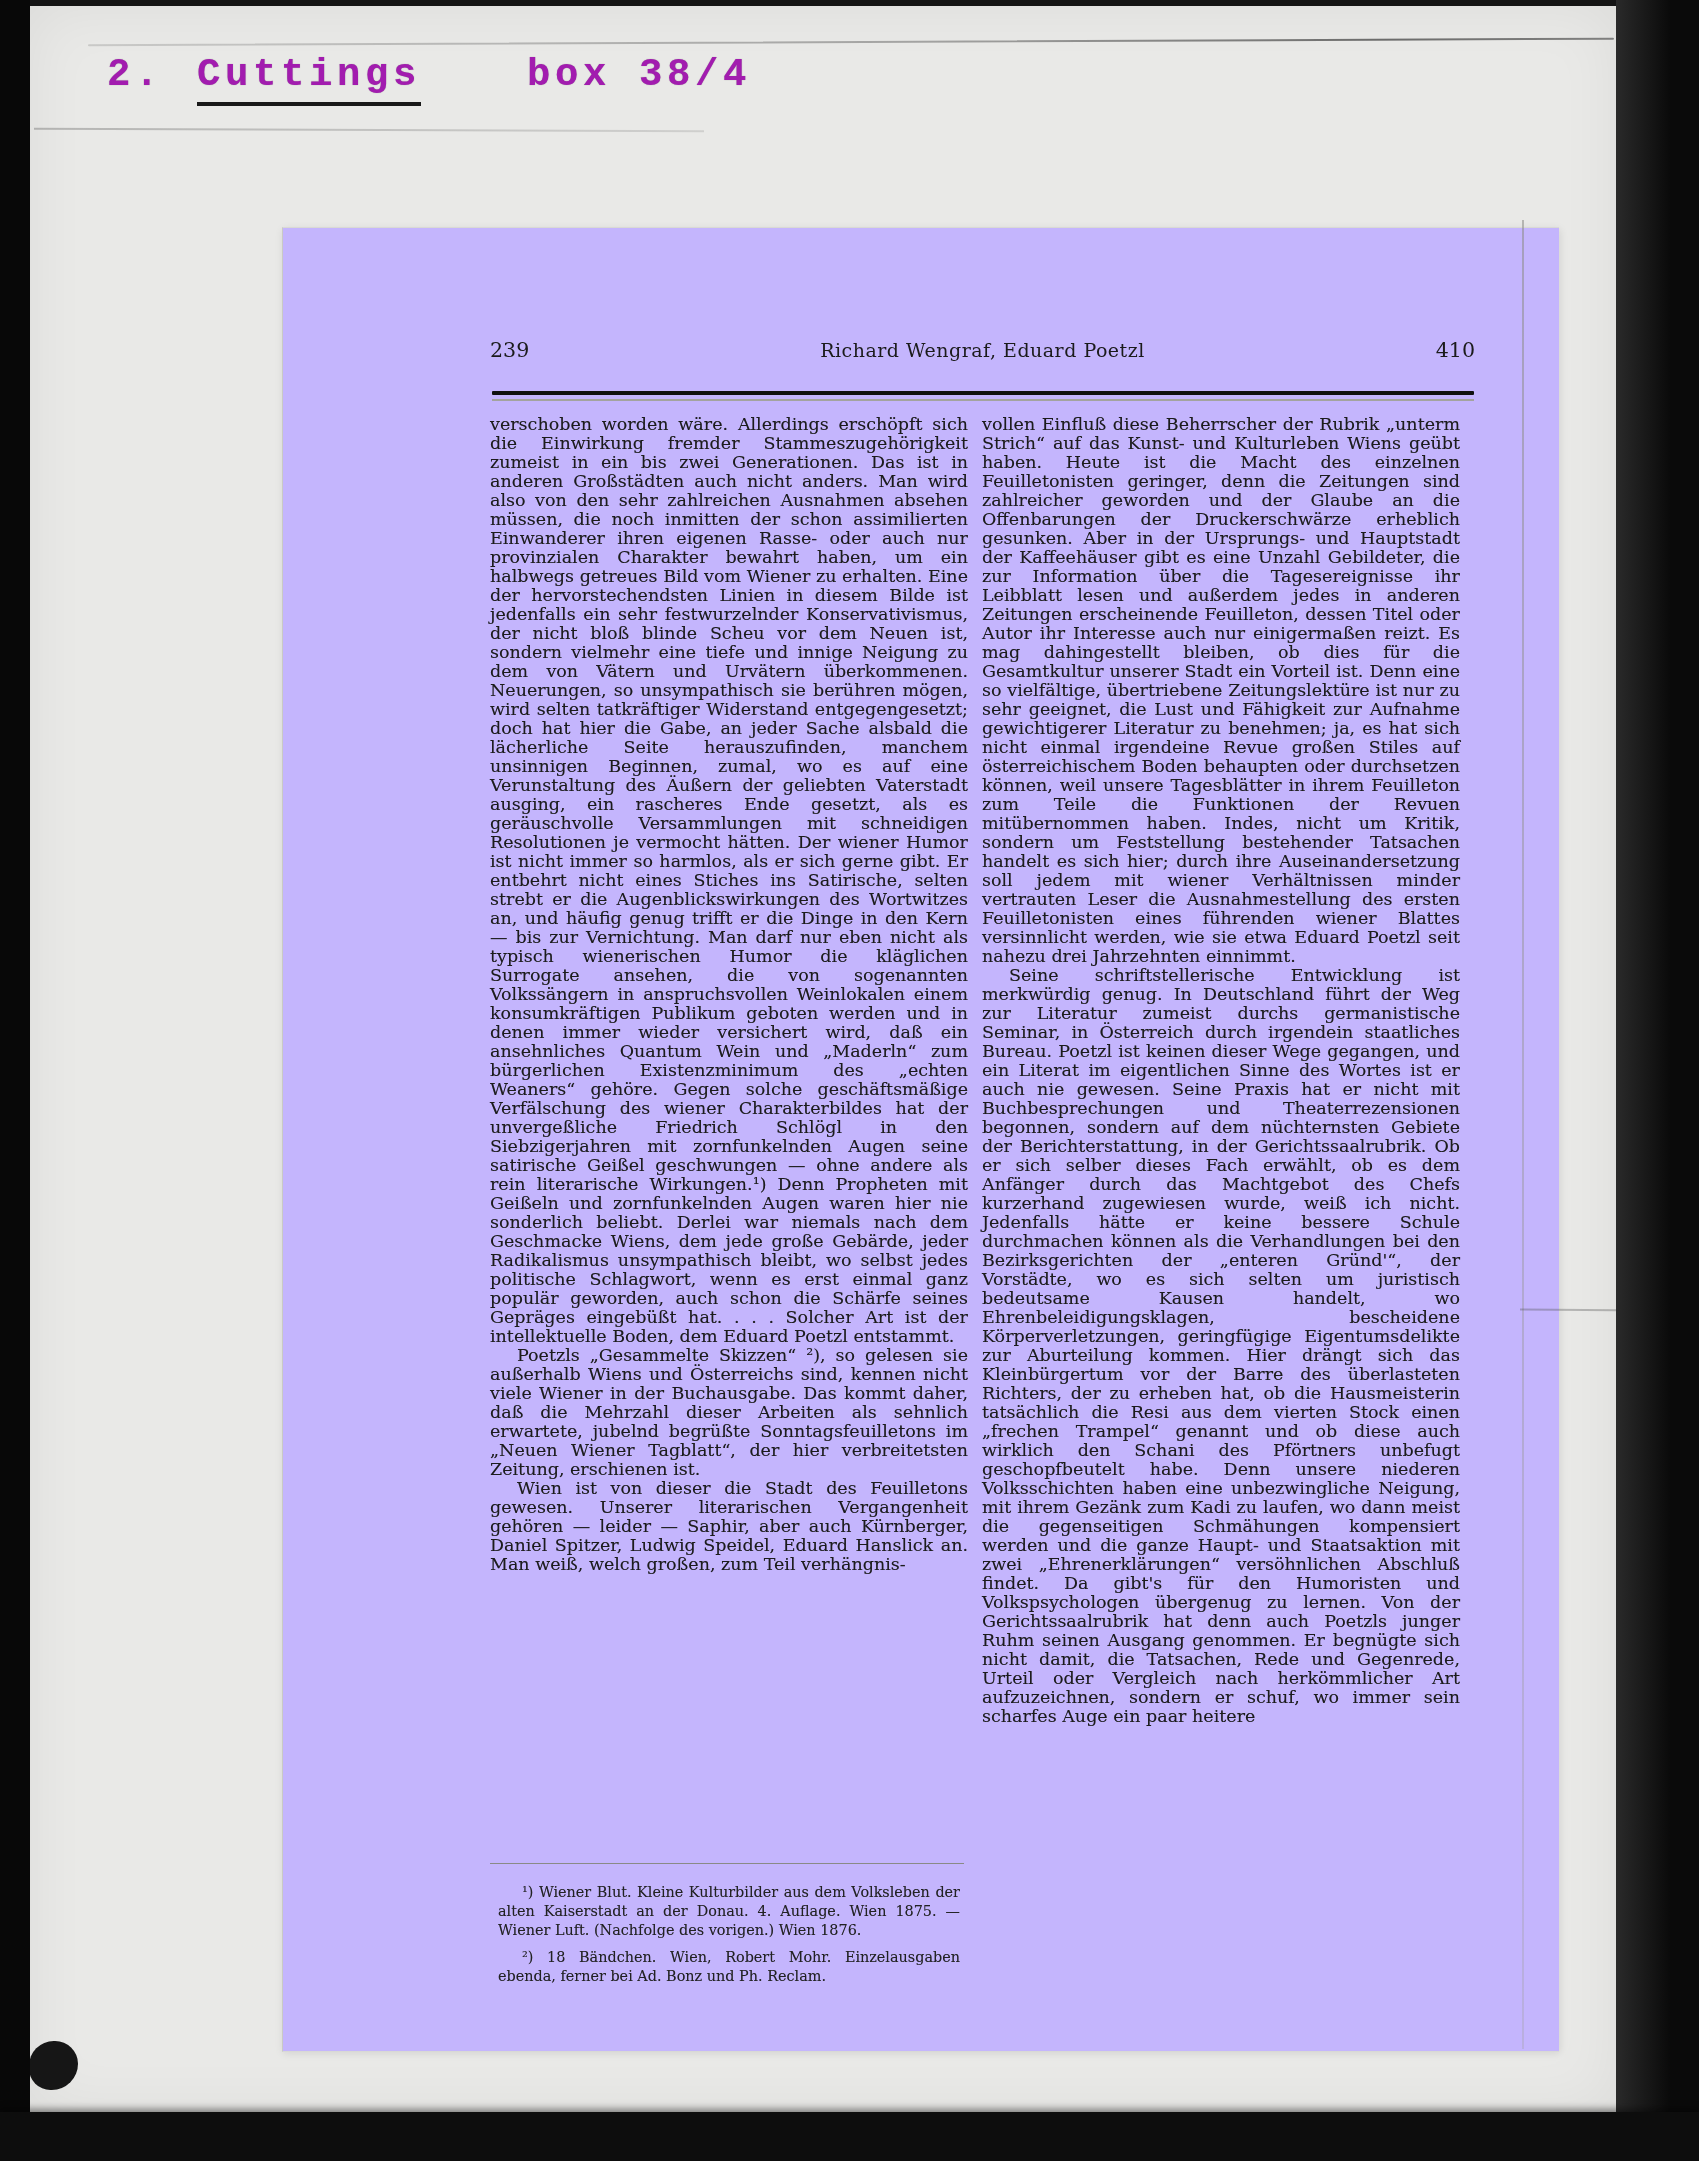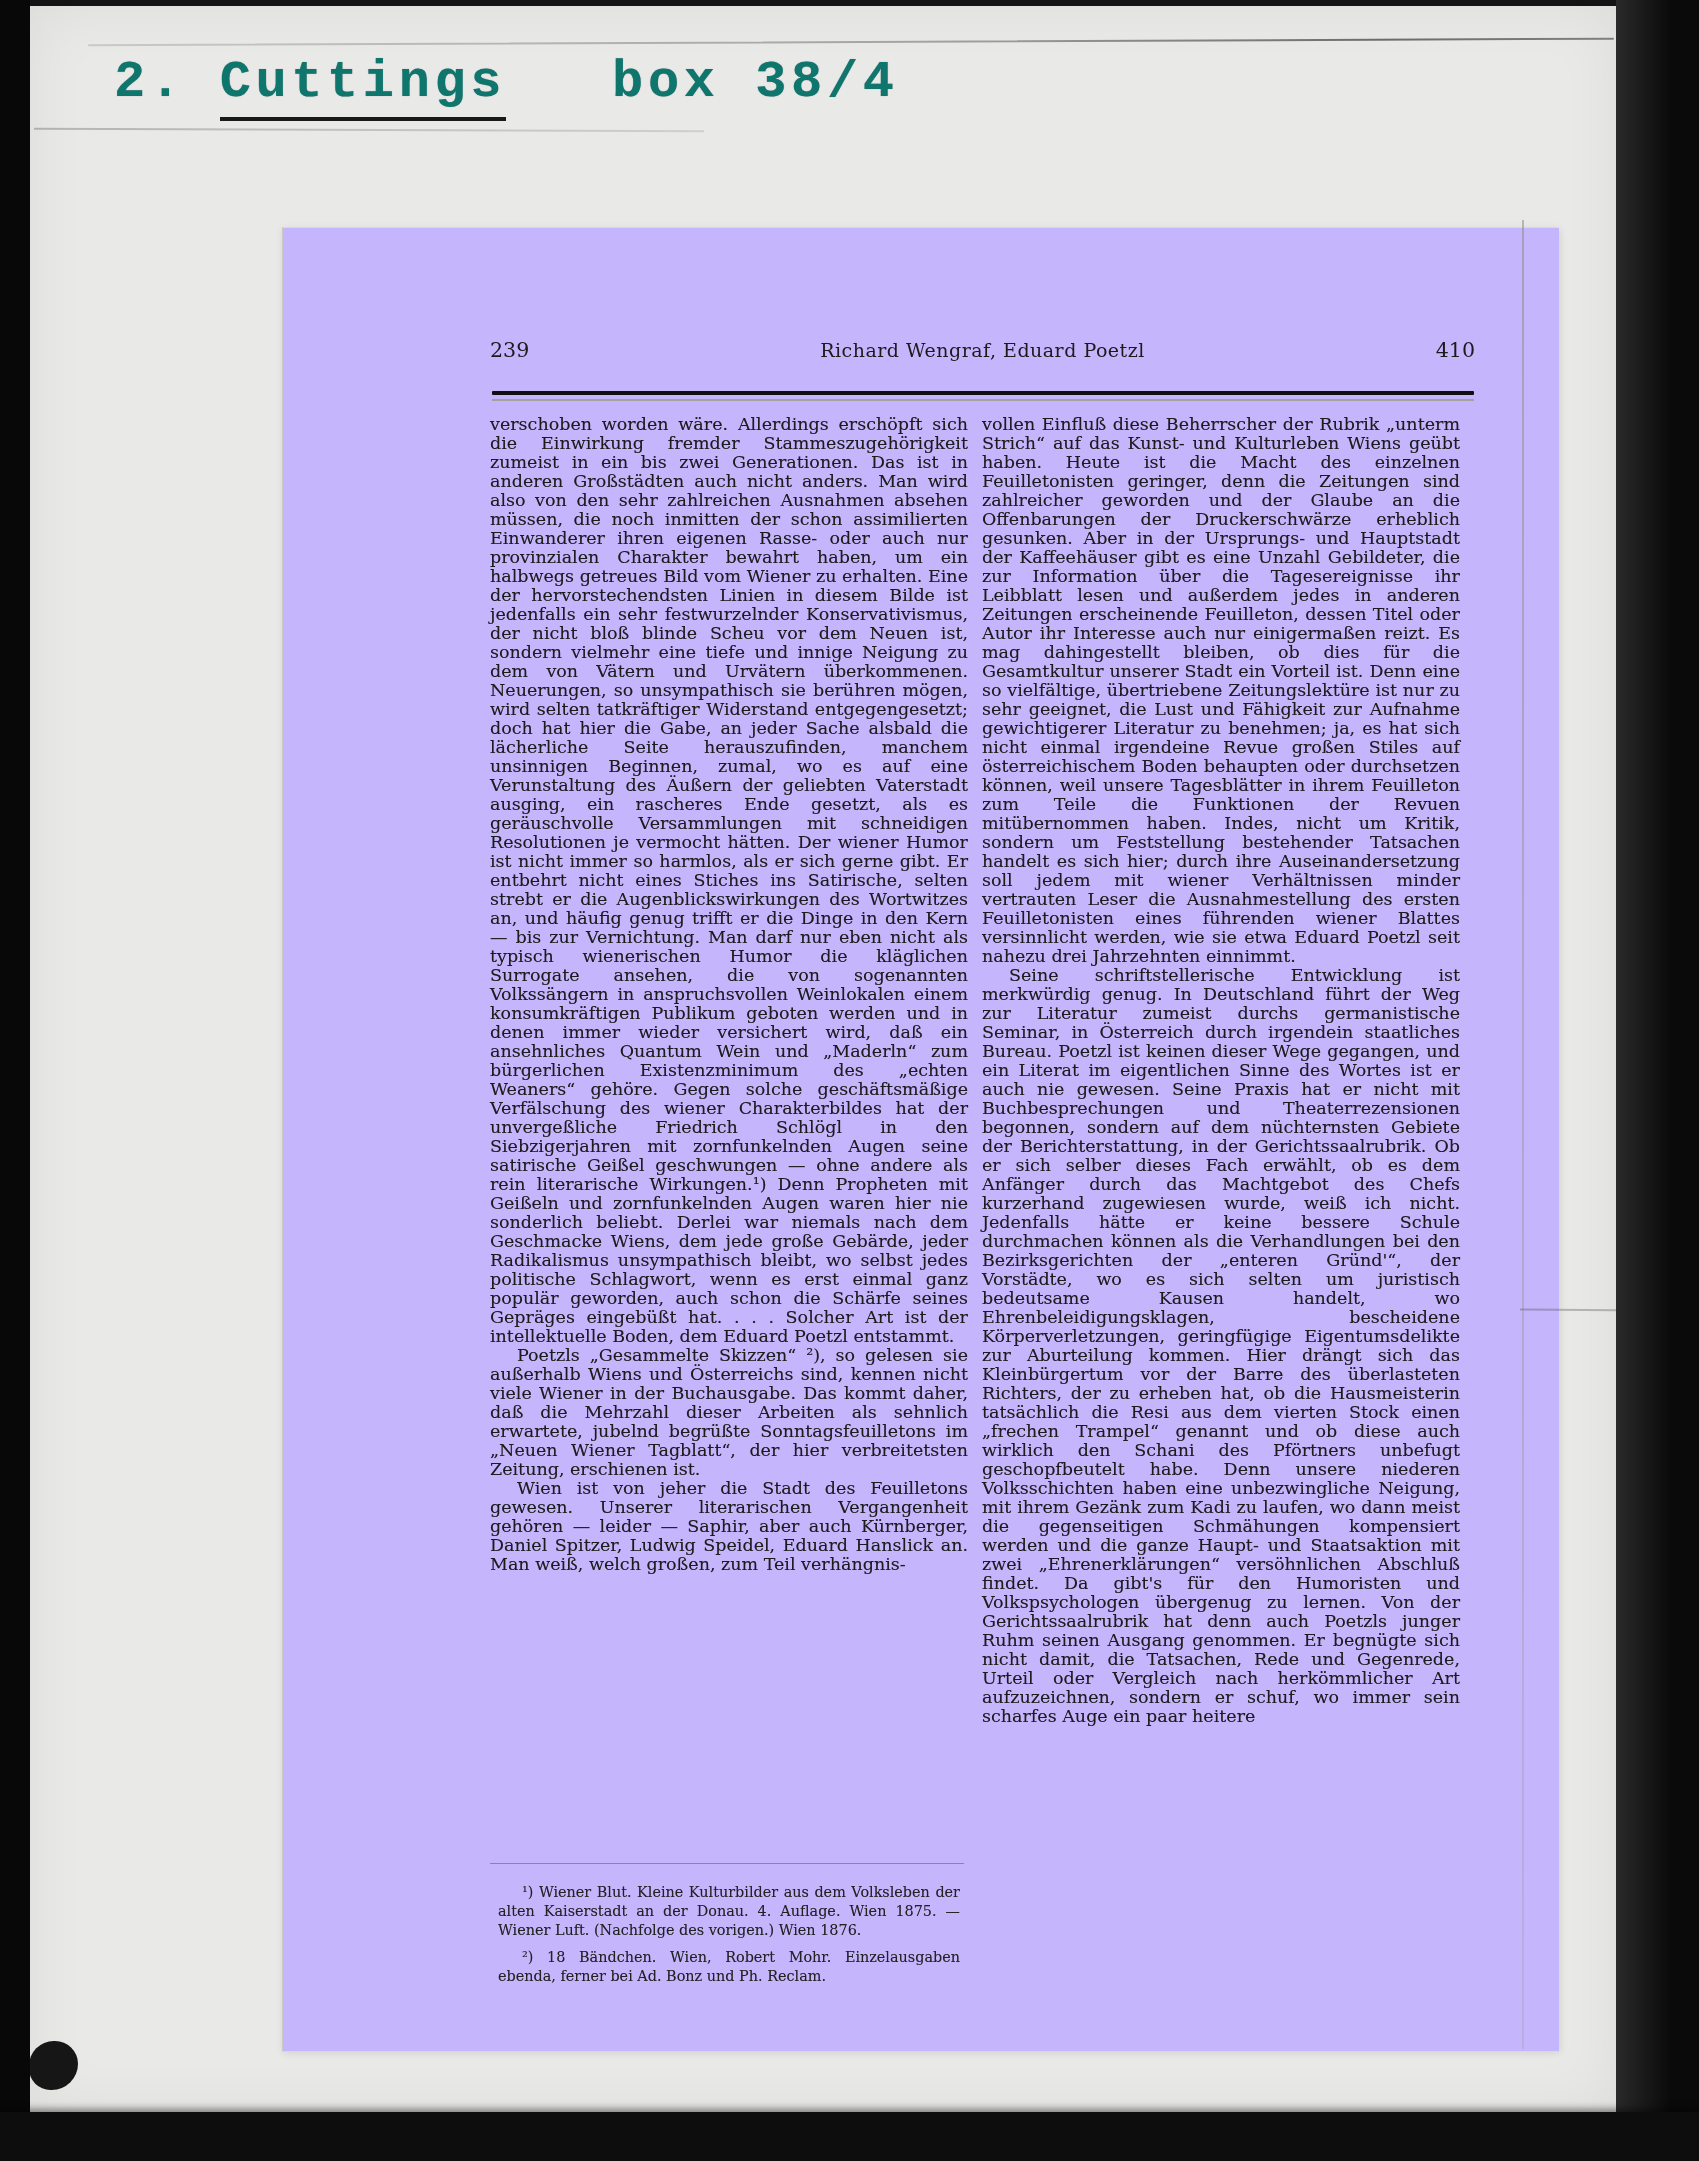--- a/index.html
+++ b/index.html
@@ -27,23 +27,22 @@
     background:linear-gradient(90deg,rgba(70,70,70,.32),rgba(90,90,90,.18));transform:rotate(0.2deg);}
   .crease-v{position:absolute;left:1492px;top:214px;width:1.5px;height:1829px;
     background:linear-gradient(180deg,rgba(140,140,135,.55),rgba(160,160,155,.3));}
   .crease-h{position:absolute;left:1490px;top:1303px;width:126px;height:1.5px;background:rgba(80,80,80,.35);transform:rotate(0.4deg);}
   .blob{position:absolute;left:-1.5px;top:2035px;width:49px;height:49px;background:#161616;border-radius:52% 48% 55% 45%;}
 
   
   .typed-label{
     position:absolute;left:77px;top:47px;
     font-family:"Liberation Mono",monospace;font-weight:bold;
-    font-size:52px;letter-spacing:4.6px;color:#0f766e;white-space:nowrap;
+    font-size:39px;letter-spacing:4.6px;color:#a21caf;white-space:nowrap;
     text-shadow:0 0 1px rgba(0,0,0,.35);
-    margin-left:7px;
   }
   .typed-label .num{margin-right:34px;}
   .typed-label .name{display:inline-block;border-bottom:4.1px solid #191919;padding-bottom:5.2px;}
   .typed-label .box{margin-left:106px;}
 
   
   .paper{
     position:absolute;left:252px;top:221px;width:1276px;height:1823px;
     background:#c4b5fd;
     border-left:1.5px solid #c9c9c5;border-top:0.5px solid #d9d9d5;border-bottom:0.5px solid #d9d9d5;
@@ -99,21 +98,21 @@
       <span class="pageno">239</span>
       <span class="running-title">Richard Wengraf, Eduard Poetzl</span>
       <span class="pageno">410</span>
     </div>
     <div class="rule-thick"></div>
     <div class="rule-thin"></div>
 
     <div class="column col-left" lang="de">
         <p>verschoben worden wäre. Allerdings erschöpft sich die Einwirkung fremder Stammeszugehörigkeit zumeist in ein bis zwei Generationen. Das ist in anderen Großstädten auch nicht anders. Man wird also von den sehr zahlreichen Ausnahmen absehen müssen, die noch inmitten der schon assimilierten Einwanderer ihren eigenen Rasse- oder auch nur provinzialen Charakter bewahrt haben, um ein halbwegs getreues Bild vom Wiener zu erhalten. Eine der hervorstechendsten Linien in diesem Bilde ist jedenfalls ein sehr festwurzelnder Konservativismus, der nicht bloß blinde Scheu vor dem Neuen ist, sondern vielmehr eine tiefe und innige Neigung zu dem von Vätern und Urvätern überkommenen. Neuerungen, so unsympathisch sie berühren mögen, wird selten tatkräftiger Widerstand entgegengesetzt; doch hat hier die Gabe, an jeder Sache alsbald die lächerliche Seite herauszufinden, manchem unsinnigen Beginnen, zumal, wo es auf eine Verunstaltung des Äußern der geliebten Vaterstadt ausging, ein rascheres Ende gesetzt, als es geräuschvolle Versammlungen mit schneidigen Resolutionen je vermocht hätten. Der wiener Humor ist nicht immer so harmlos, als er sich gerne gibt. Er entbehrt nicht eines Stiches ins Satirische, selten strebt er die Augenblickswirkungen des Wortwitzes an, und häufig genug trifft er die Dinge in den Kern — bis zur Vernichtung. Man darf nur eben nicht als typisch wienerischen Humor die kläglichen Surrogate ansehen, die von sogenannten Volkssängern in anspruchsvollen Weinlokalen einem konsumkräftigen Publikum geboten werden und in denen immer wieder versichert wird, daß ein ansehnliches Quantum Wein und „Maderln“ zum bürgerlichen Existenzminimum des „echten Weaners“ gehöre. Gegen solche geschäftsmäßige Verfälschung des wiener Charakterbildes hat der unvergeßliche Friedrich Schlögl in den Siebzigerjahren mit zornfunkelnden Augen seine satirische Geißel geschwungen — ohne andere als rein literarische Wirkungen.¹) Denn Propheten mit Geißeln und zornfunkelnden Augen waren hier nie sonderlich beliebt. Derlei war niemals nach dem Geschmacke Wiens, dem jede große Gebärde, jeder Radikalismus unsympathisch bleibt, wo selbst jedes politische Schlagwort, wenn es erst einmal ganz populär geworden, auch schon die Schärfe seines Gepräges eingebüßt hat. . . . Solcher Art ist der intellektuelle Boden, dem Eduard Poetzl entstammt.</p>
         <p class="indent">Poetzls „Gesammelte Skizzen“ ²), so gelesen sie außerhalb Wiens und Österreichs sind, kennen nicht viele Wiener in der Buchausgabe. Das kommt daher, daß die Mehrzahl dieser Arbeiten als sehnlich erwartete, jubelnd begrüßte Sonntagsfeuilletons im „Neuen Wiener Tagblatt“, der hier verbreitetsten Zeitung, erschienen ist.</p>
-        <p class="indent">Wien ist von jeher die Stadt des Feuilletons gewesen. Unserer literarischen Vergangenheit gehören — leider — Saphir, aber auch Kürnberger, Daniel Spitzer, Ludwig Speidel, Eduard Hanslick an. Man weiß, welch großen, zum Teil verhängnis-</p>
+        <p class="indent">Wien ist von dieser die Stadt des Feuilletons gewesen. Unserer literarischen Vergangenheit gehören — leider — Saphir, aber auch Kürnberger, Daniel Spitzer, Ludwig Speidel, Eduard Hanslick an. Man weiß, welch großen, zum Teil verhängnis-</p>
       </div>
 
     <div class="column col-right" lang="de">
         <p>vollen Einfluß diese Beherrscher der Rubrik „unterm Strich“ auf das Kunst- und Kulturleben Wiens geübt haben. Heute ist die Macht des einzelnen Feuilletonisten geringer, denn die Zeitungen sind zahlreicher geworden und der Glaube an die Offenbarungen der Druckerschwärze erheblich gesunken. Aber in der Ursprungs- und Hauptstadt der Kaffeehäuser gibt es eine Unzahl Gebildeter, die zur Information über die Tagesereignisse ihr Leibblatt lesen und außerdem jedes in anderen Zeitungen erscheinende Feuilleton, dessen Titel oder Autor ihr Interesse auch nur einigermaßen reizt. Es mag dahingestellt bleiben, ob dies für die Gesamtkultur unserer Stadt ein Vorteil ist. Denn eine so vielfältige, übertriebene Zeitungslektüre ist nur zu sehr geeignet, die Lust und Fähigkeit zur Aufnahme gewichtigerer Literatur zu benehmen; ja, es hat sich nicht einmal irgendeine Revue großen Stiles auf österreichischem Boden behaupten oder durchsetzen können, weil unsere Tagesblätter in ihrem Feuilleton zum Teile die Funktionen der Revuen mitübernommen haben. Indes, nicht um Kritik, sondern um Feststellung bestehender Tatsachen handelt es sich hier; durch ihre Auseinandersetzung soll jedem mit wiener Verhältnissen minder vertrauten Leser die Ausnahmestellung des ersten Feuilletonisten eines führenden wiener Blattes versinnlicht werden, wie sie etwa Eduard Poetzl seit nahezu drei Jahrzehnten einnimmt.</p>
         <p class="indent">Seine schriftstellerische Entwicklung ist merkwürdig genug. In Deutschland führt der Weg zur Literatur zumeist durchs germanistische Seminar, in Österreich durch irgendein staatliches Bureau. Poetzl ist keinen dieser Wege gegangen, und ein Literat im eigentlichen Sinne des Wortes ist er auch nie gewesen. Seine Praxis hat er nicht mit Buchbesprechungen und Theaterrezensionen begonnen, sondern auf dem nüchternsten Gebiete der Berichterstattung, in der Gerichtssaalrubrik. Ob er sich selber dieses Fach erwählt, ob es dem Anfänger durch das Machtgebot des Chefs kurzerhand zugewiesen wurde, weiß ich nicht. Jedenfalls hätte er keine bessere Schule durchmachen können als die Verhandlungen bei den Bezirksgerichten der „enteren Gründ'“, der Vorstädte, wo es sich selten um juristisch bedeutsame Kausen handelt, wo Ehrenbeleidigungsklagen, bescheidene Körperverletzungen, geringfügige Eigentumsdelikte zur Aburteilung kommen. Hier drängt sich das Kleinbürgertum vor der Barre des überlasteten Richters, der zu erheben hat, ob die Hausmeisterin tatsächlich die Resi aus dem vierten Stock einen „frechen Trampel“ genannt und ob diese auch wirklich den Schani des Pförtners unbefugt geschopfbeutelt habe. Denn unsere niederen Volksschichten haben eine unbezwingliche Neigung, mit ihrem Gezänk zum Kadi zu laufen, wo dann meist die gegenseitigen Schmähungen kompensiert werden und die ganze Haupt- und Staatsaktion mit zwei „Ehrenerklärungen“ versöhnlichen Abschluß findet. Da gibt's für den Humoristen und Volkspsychologen übergenug zu lernen. Von der Gerichtssaalrubrik hat denn auch Poetzls junger Ruhm seinen Ausgang genommen. Er begnügte sich nicht damit, die Tatsachen, Rede und Gegenrede, Urteil oder Vergleich nach herkömmlicher Art aufzuzeichnen, sondern er schuf, wo immer sein scharfes Auge ein paar heitere</p>
       </div>
 
     <div class="footnote-rule"></div>
     <div class="footnotes" lang="de">
         <p>¹) Wiener Blut. Kleine Kulturbilder aus dem Volksleben der alten Kaiserstadt an der Donau. 4. Auflage. Wien 1875. — Wiener Luft. (Nachfolge des vorigen.) Wien 1876.</p>

